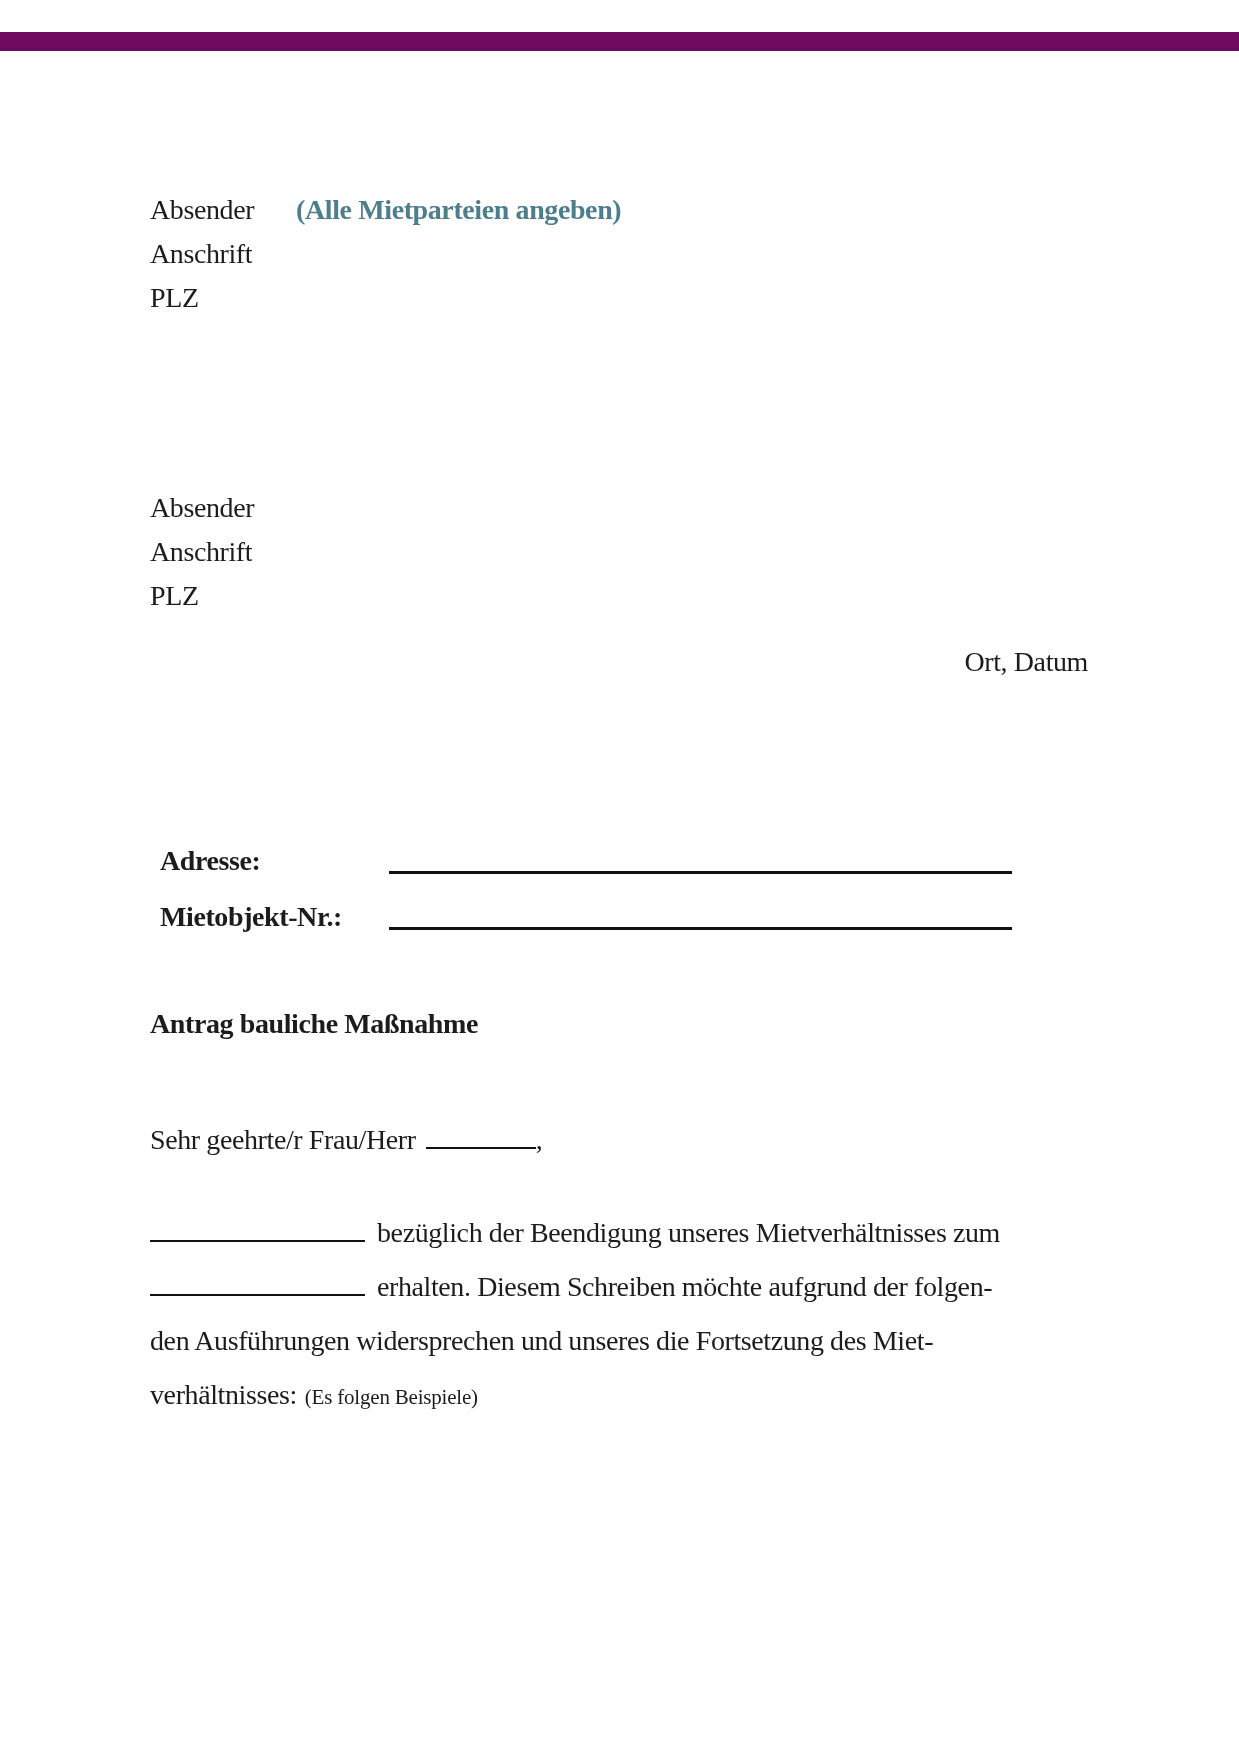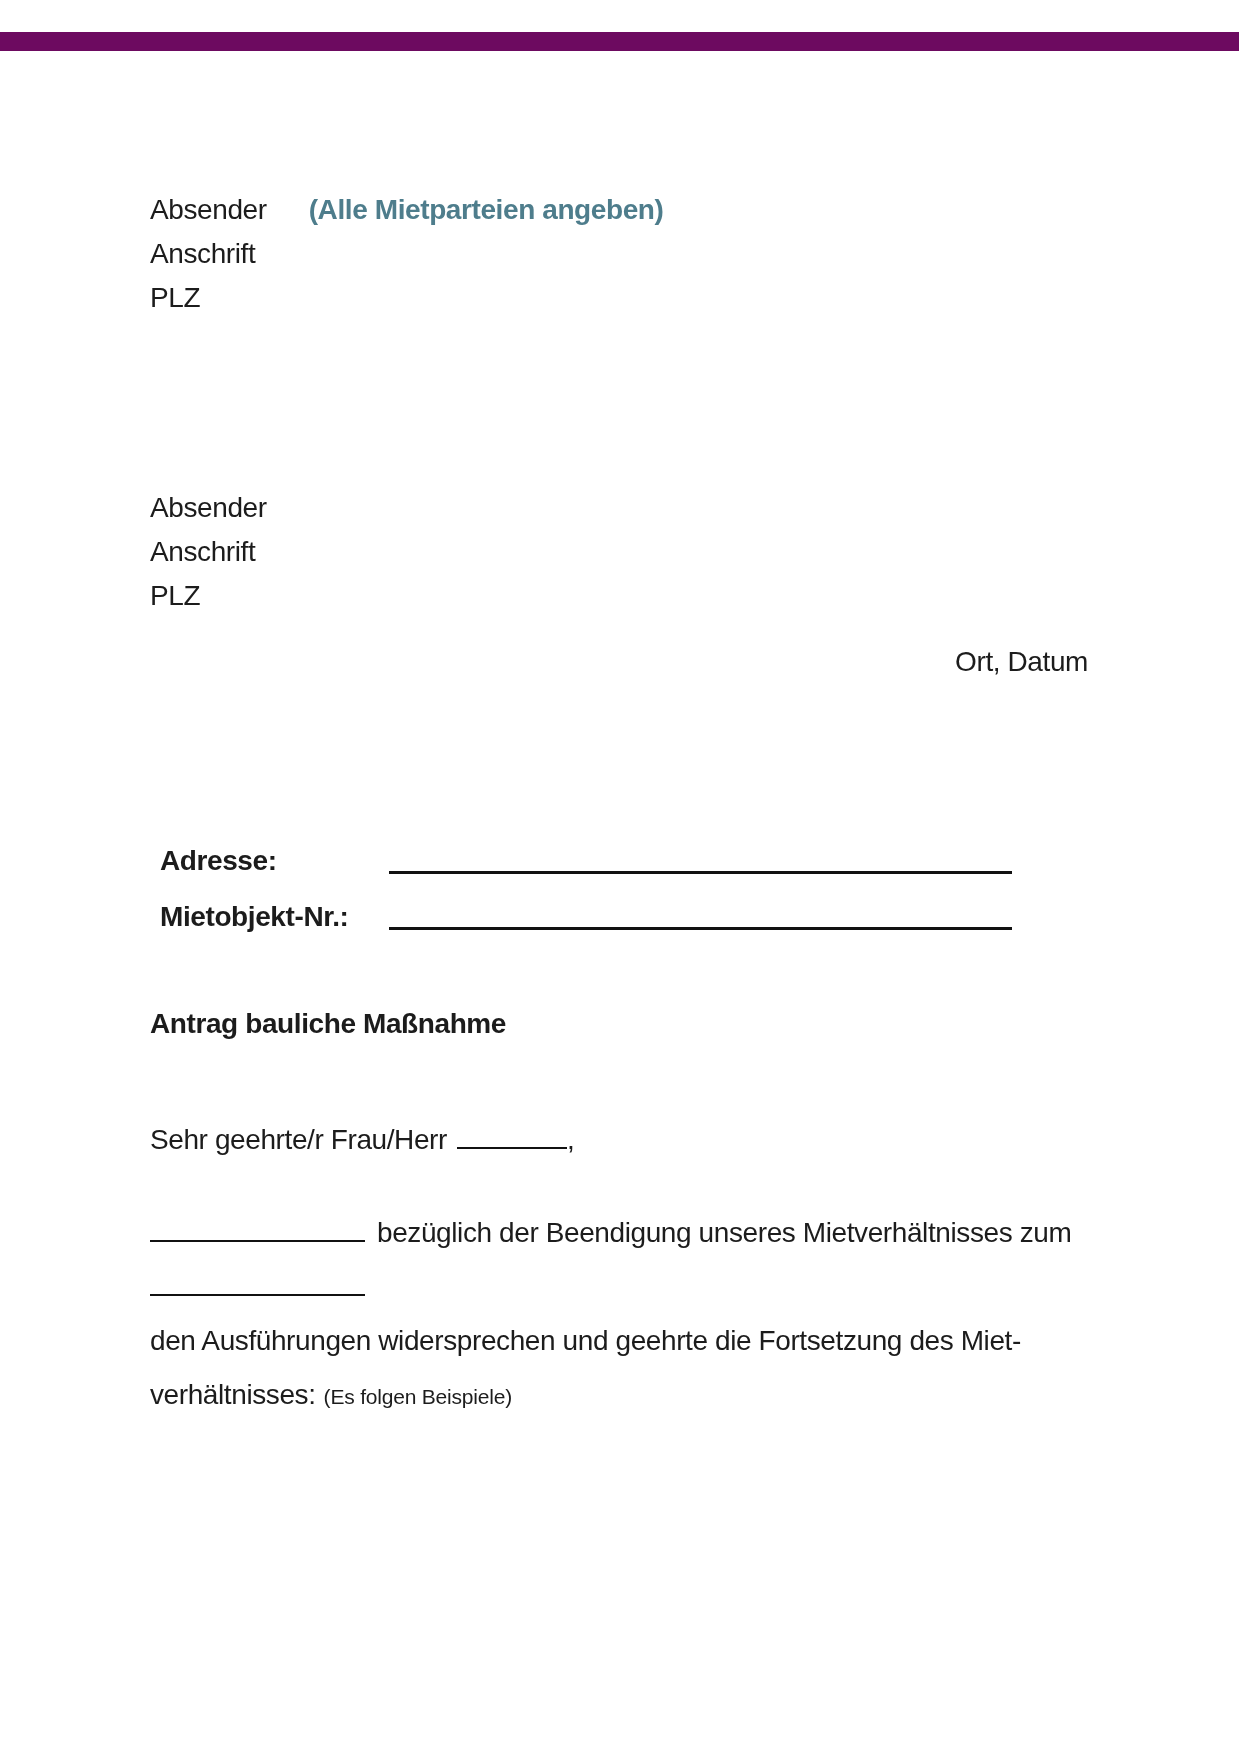--- a/index.html
+++ b/index.html
@@ -7,21 +7,21 @@
     --accent:#4e7d8c;
     --ink:#1c1c1c;
   }
   *{margin:0;padding:0;box-sizing:border-box;}
   html,body{background:#ffffff;}
   .page{
     position:relative;
     width:1239px;
     height:1754px;
     background:#ffffff;
-    font-family:Liberation Sans, sans-serif;
+    font-family:Liberation Serif, serif;
     color:var(--ink);
     font-size:28px;
     letter-spacing:-0.4px;
     overflow:hidden;
   }
   .top-bar{
     position:absolute;
     left:0; top:32px;
     width:100%; height:19px;
     background:var(--bar);
@@ -139,21 +139,21 @@
 
   <div class="salutation-line">
     <span>Sehr geehrte/r Frau/Herr</span><span class="blank w-salut"></span><span>,</span>
   </div>
 
   <div class="body-paragraph">
     <div class="bline">
       <span class="blank w2"></span><span>bezüglich der Beendigung unseres Mietverhältnisses zum</span>
     </div>
     <div class="bline">
-      <span class="blank w2"></span>
+      <span class="blank w2"></span><span>erhalten. Diesem Schreiben möchte aufgrund der folgen-</span>
     </div>
-    <div class="bline">den Ausführungen widersprechen und geehrte die Fortsetzung des Miet-</div>
+    <div class="bline">den Ausführungen widersprechen und unseres die Fortsetzung des Miet-</div>
     <div class="bline">
       <span>verhältnisses:</span><span class="small-note">(Es folgen Beispiele)</span>
     </div>
   </div>
 
 </div>
 
 </body></html>

